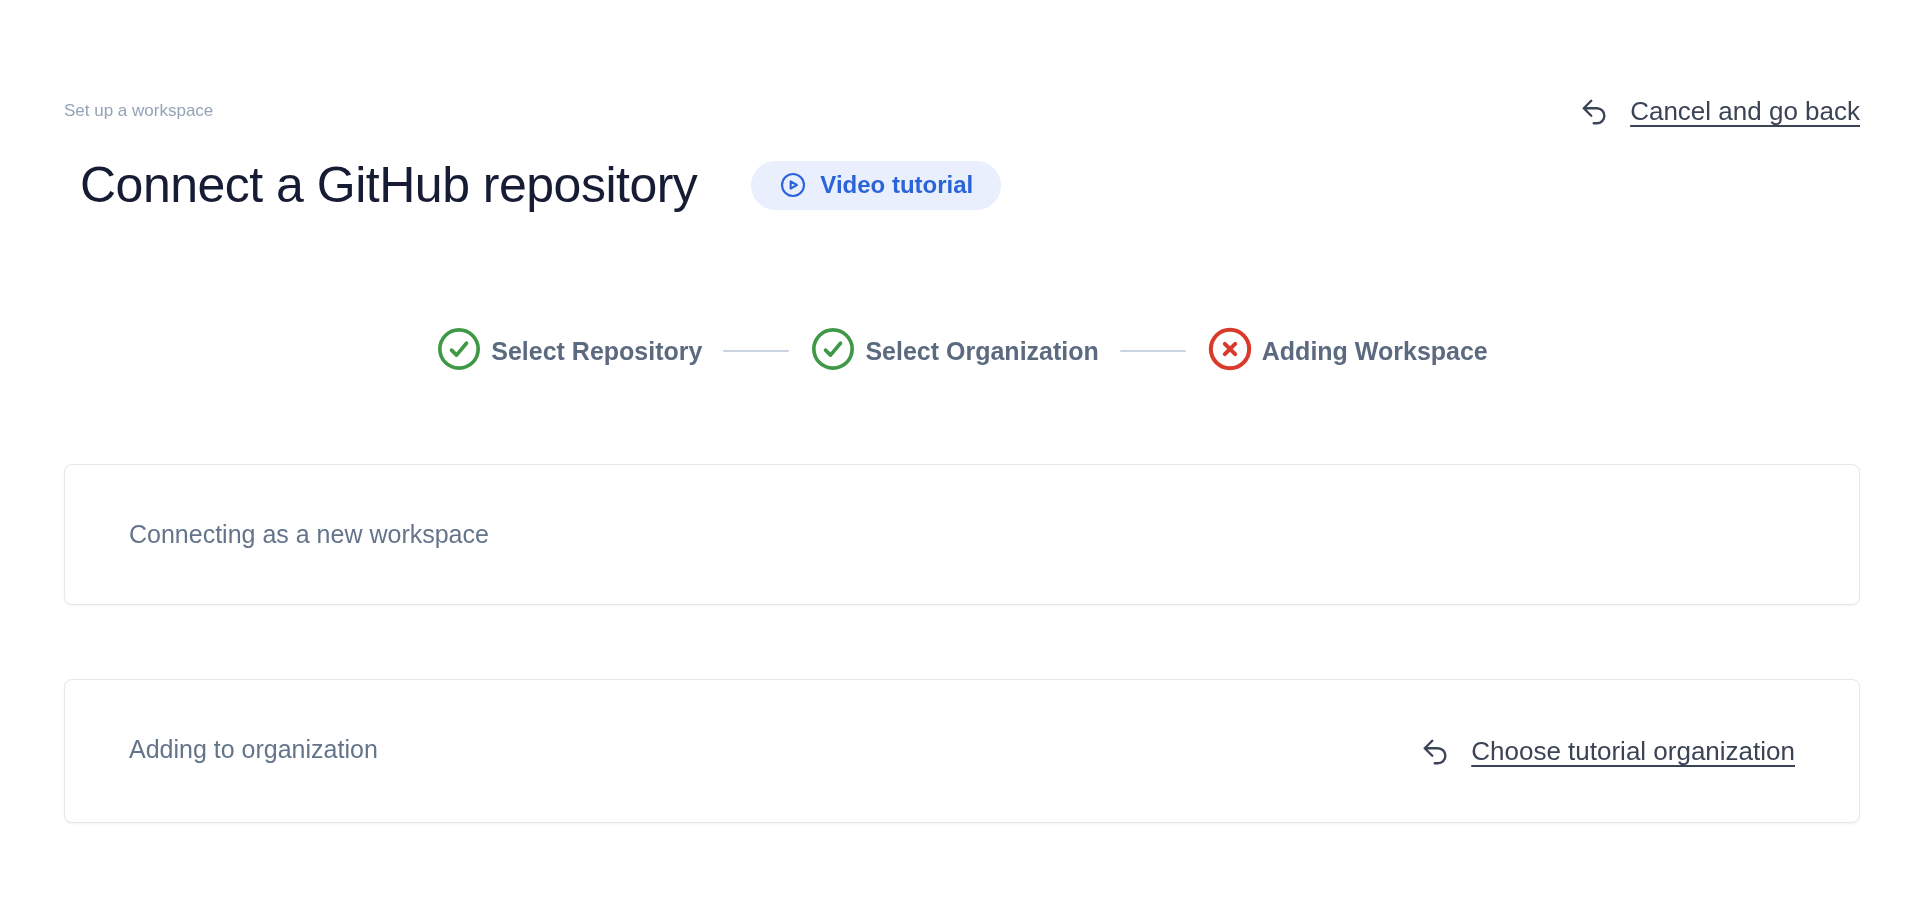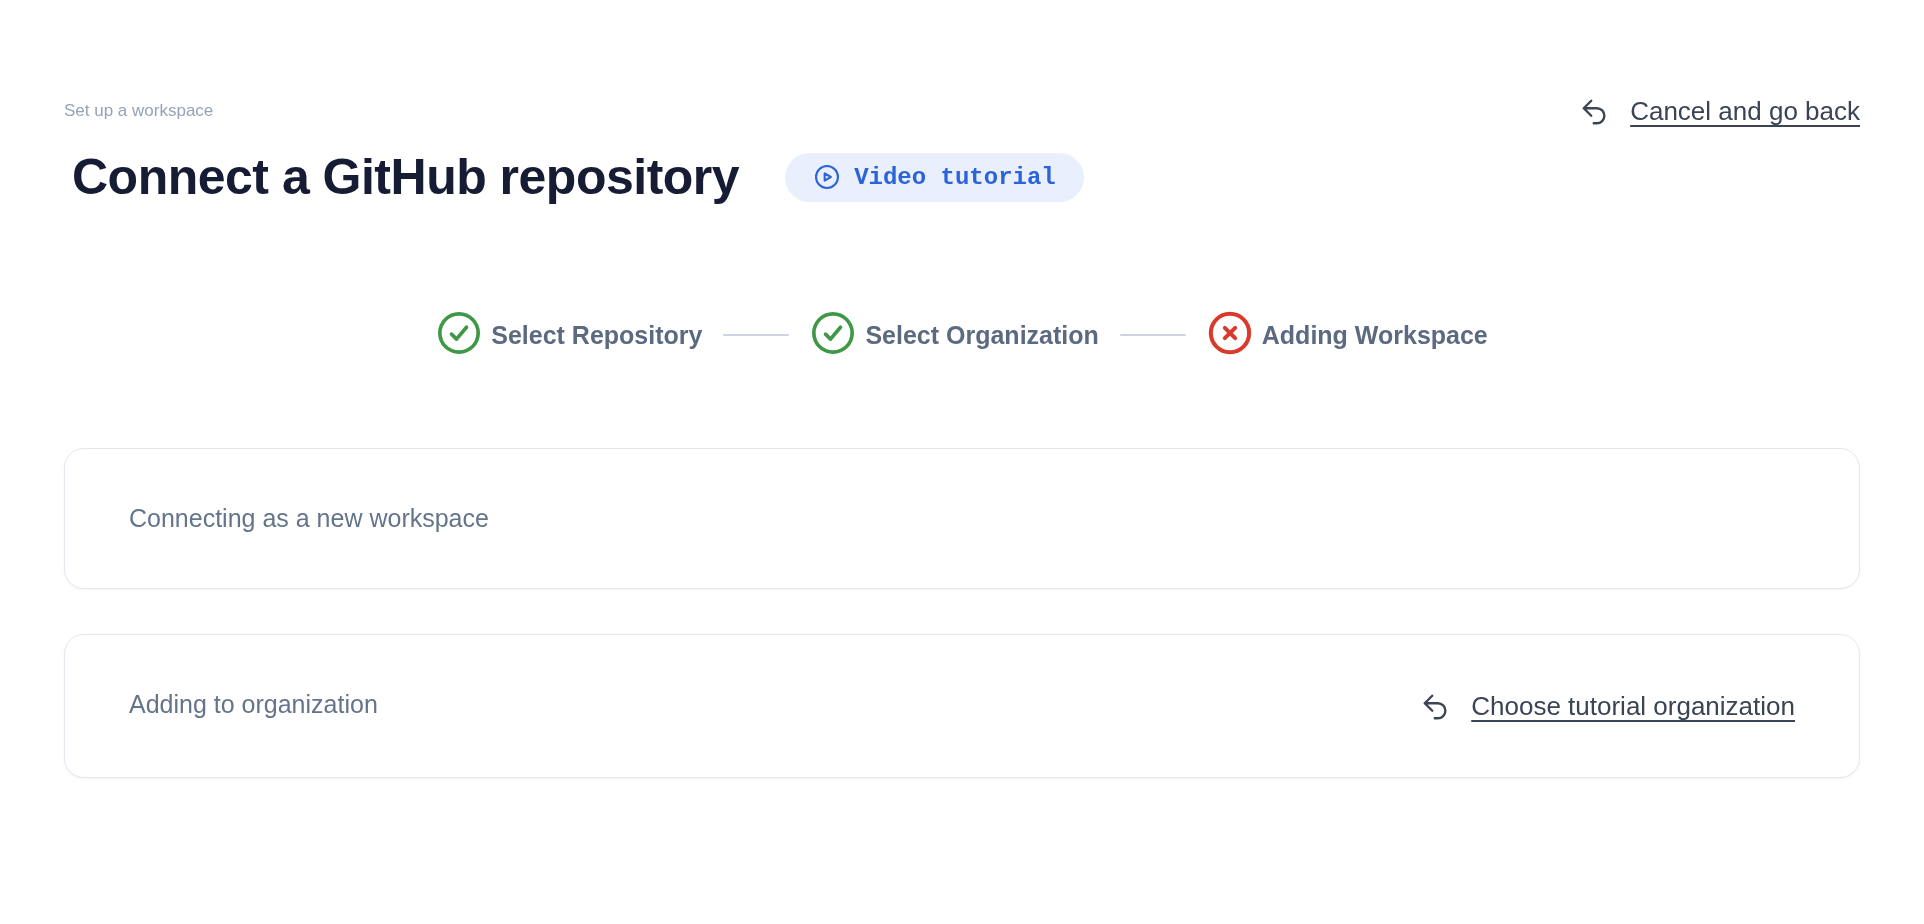--- a/index.html
+++ b/index.html
@@ -20,33 +20,33 @@
   }
   .eyebrow {
     font-size: 17px; line-height: 30px;
     color: var(--eyebrow, #94a3b8);
   }
   .title-row {
     margin-top: 13px;
     display: flex; align-items: center; gap: 38px;
   }
   .page-title {
-    margin: 8px;
-    font-size: 50px; line-height: 58px; font-weight: 700;
+    margin: 16px;
+    font-size: 50px; line-height: 58px; font-weight: 400;
     letter-spacing: -0.5px;
     color: var(--title-color, #171c35);
   }
   .video-pill {
     border: none; cursor: pointer;
     display: inline-flex; align-items: center; gap: 13px;
     height: 49px; padding: 0 28px;
     border-radius: 999px;
     background: var(--pill-bg, #e9effc);
     color: var(--accent-blue, #2b63d9);
-    font-family: Liberation Mono, monospace;
+    font-family: Liberation Sans, sans-serif;
     font-size: 24px; font-weight: 700;
   }
   .video-pill svg { display: block; }
 
   
   .back-link {
     display: inline-flex; align-items: center; gap: 20px;
     color: var(--link-color, #3a4454);
     font-size: 26px;
     text-decoration: none;
@@ -77,27 +77,27 @@
   .connector {
     width: 66px; height: 2px; border-radius: 1px;
     background: var(--connector, #ccd3e0);
     margin: 0 21px;
   }
 
   
   .card {
     background: #ffffff;
     border: 1px solid var(--card-border, #e4e7ee);
-    border-radius: 20px;
+    border-radius: 8px;
     padding: 54px 64px 55px 64px;
     display: flex; justify-content: space-between; align-items: flex-start;
     box-shadow: 0 1px 3px rgba(20, 25, 40, 0.05);
   }
   .card-1 { margin-top: 88px; }
-  .card-2 { margin-top: 45px; }
+  .card-2 { margin-top: 74px; }
   .card-label {
     font-size: 25px; line-height: 30px;
     color: var(--muted, #64748b);
   }
   .card-value {
     margin-top: 10px;
     font-size: 31px; line-height: 38px;
     color: var(--title-color, #171c35);
     font-weight: 500;
   }

